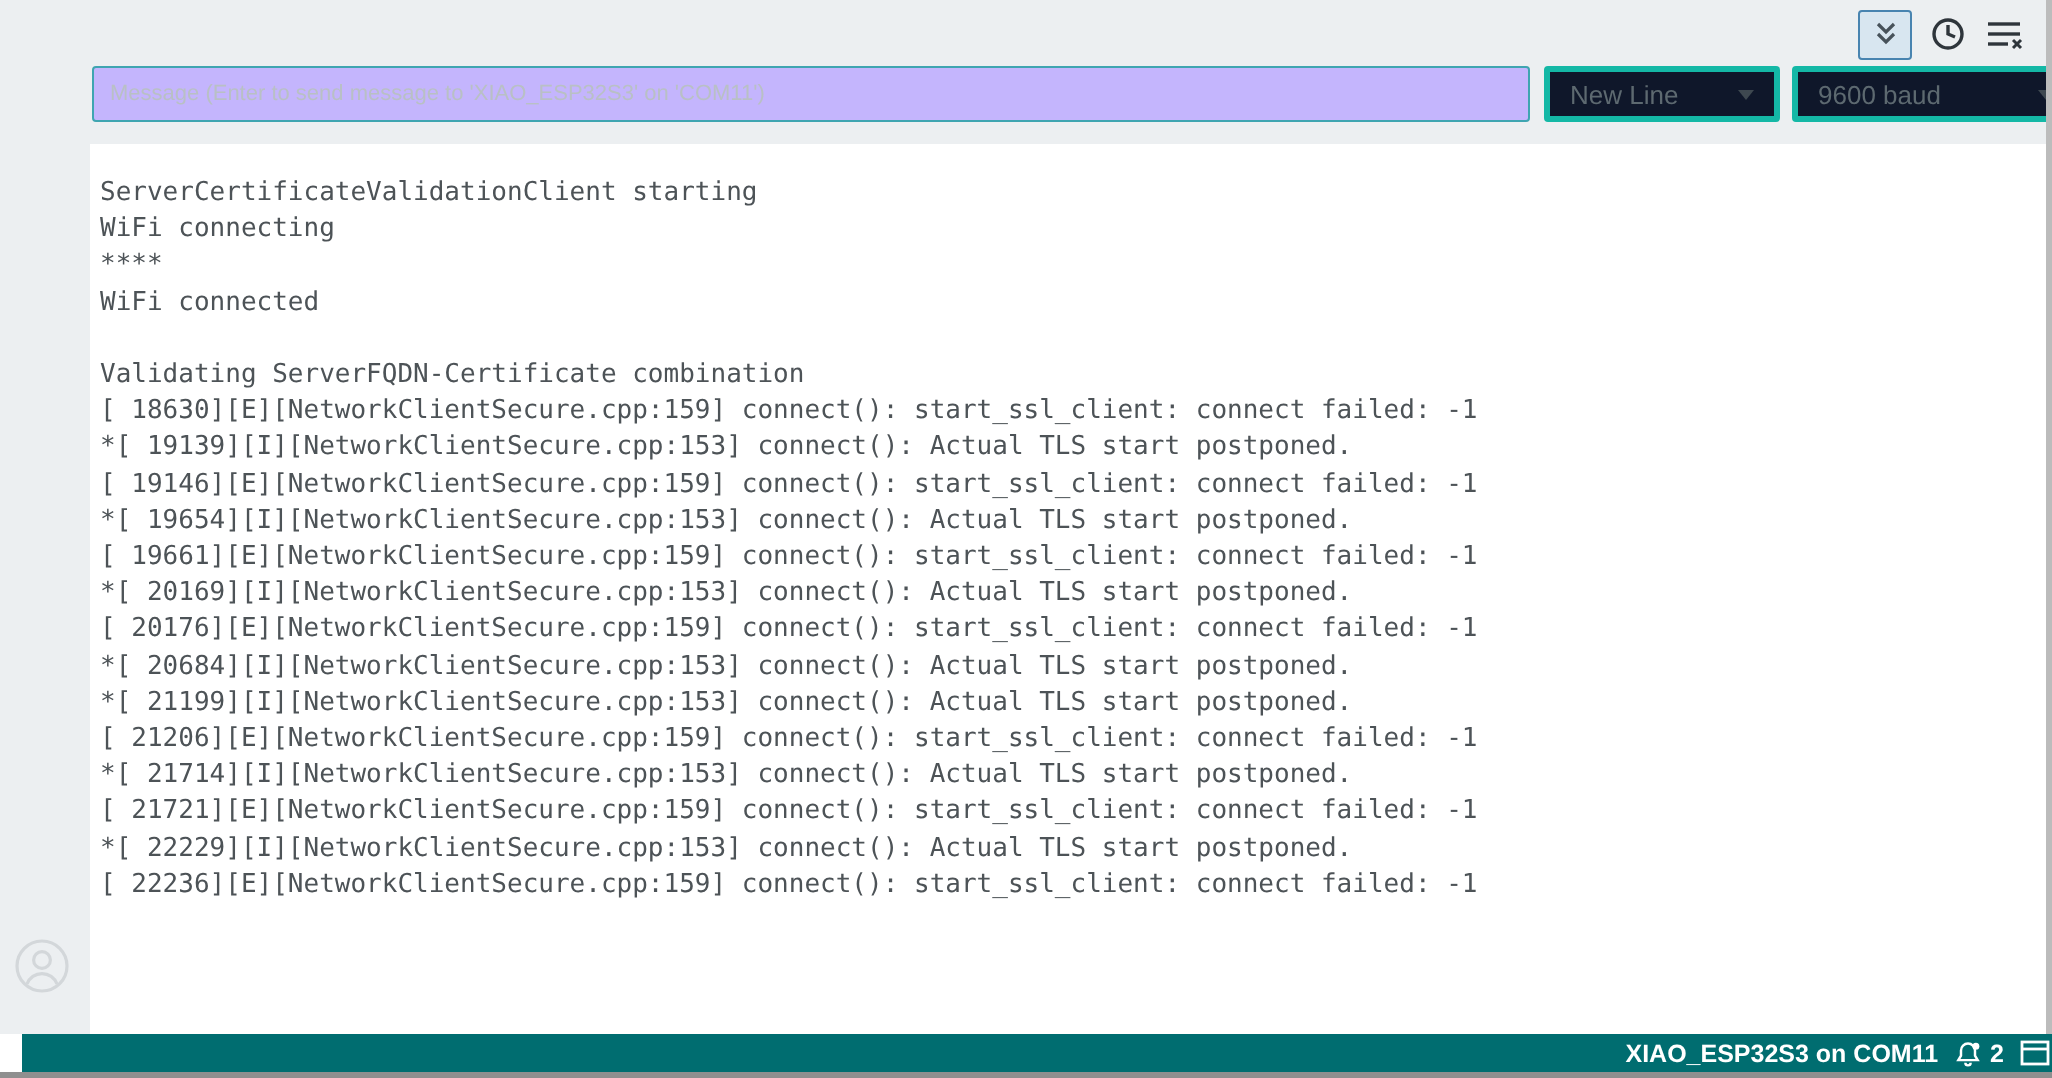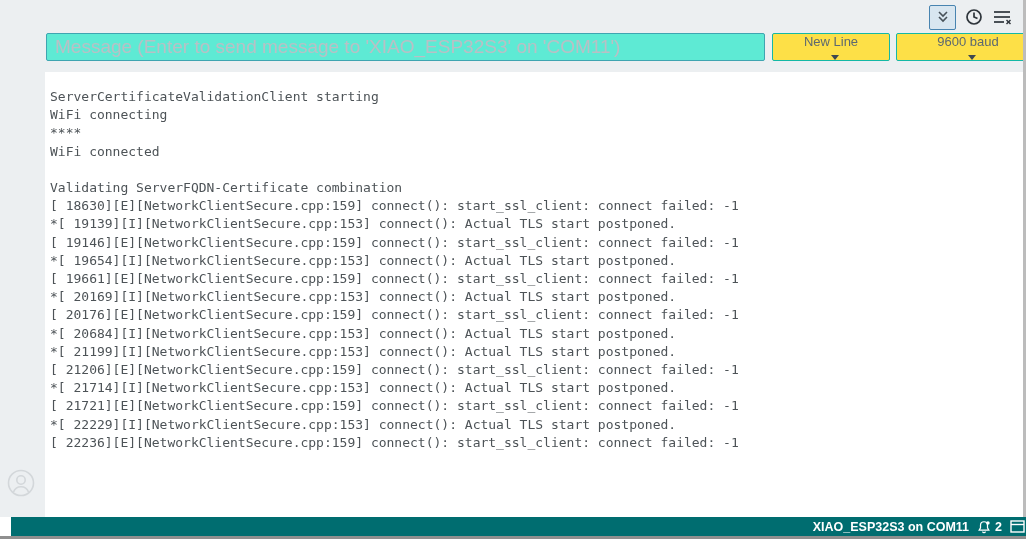--- a/index.html
+++ b/index.html
@@ -46,30 +46,30 @@
     width:27px; height:25px; border:1px solid #4884b0; background:#d8e6f0;
     border-radius:2px;
   }
   
   .input-row {
     position:absolute; left:0; top:32px; right:0; height:32px;
     display:flex; align-items:center;
   }
   .message-input {
     position:absolute; left:1px; top:1px; width:719px; height:28px;
-    border:1px solid #3fa5b1; border-radius:2px; background:#5eead4;
-    font-family:"Liberation Sans", sans-serif; font-size:19px;
+    border:1px solid #3fa5b1; border-radius:2px; background:#c4b5fd;
+    font-family:"Liberation Sans", sans-serif; font-size:11px;
     padding:0 8px; color:#2c343a; outline:none;
   }
   .message-input::placeholder { color:#b9c0c5; }
   .dropdown {
-    position:absolute; top:1px; height:28px; background:#fde047;
-    border:1px solid #14b8a6; border-radius:2px;
+    position:absolute; top:1px; height:28px; background:#0f172a;
+    border:3px solid #14b8a6; border-radius:2px;
     display:flex; align-items:center; justify-content:space-between;
-    padding:0 10px; font-size:13px; color:#5d6970; cursor:pointer;flex-direction:column;
+    padding:0 10px; font-size:13px; color:#5d6970; cursor:pointer;
   }
   .dd-lineending { left:727px; width:118px; }
   .dd-baud { left:851px; width:144px; }
   .caret {
     width:0; height:0; border-left:4px solid transparent;
     border-right:4px solid transparent; border-top:5px solid #3e4850;
     margin-left:8px;
   }
   
   .console {

